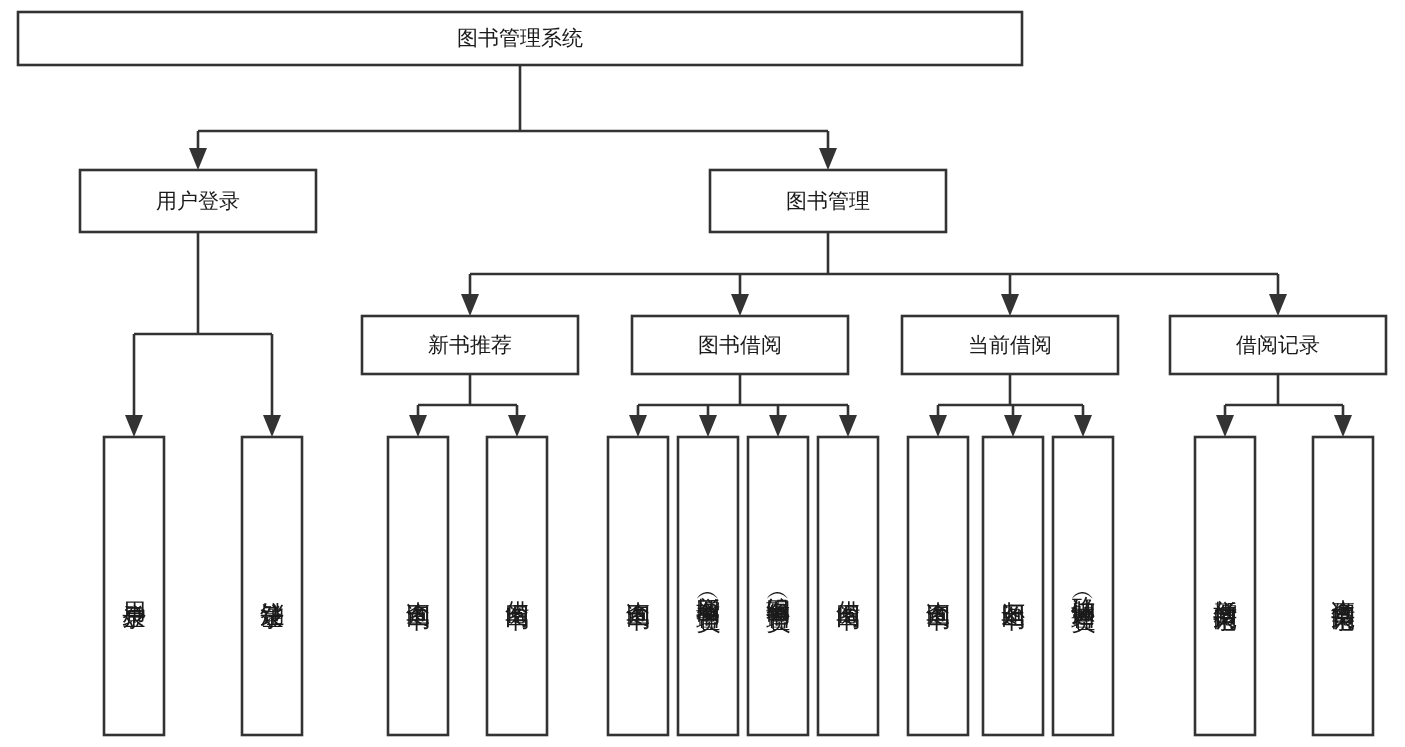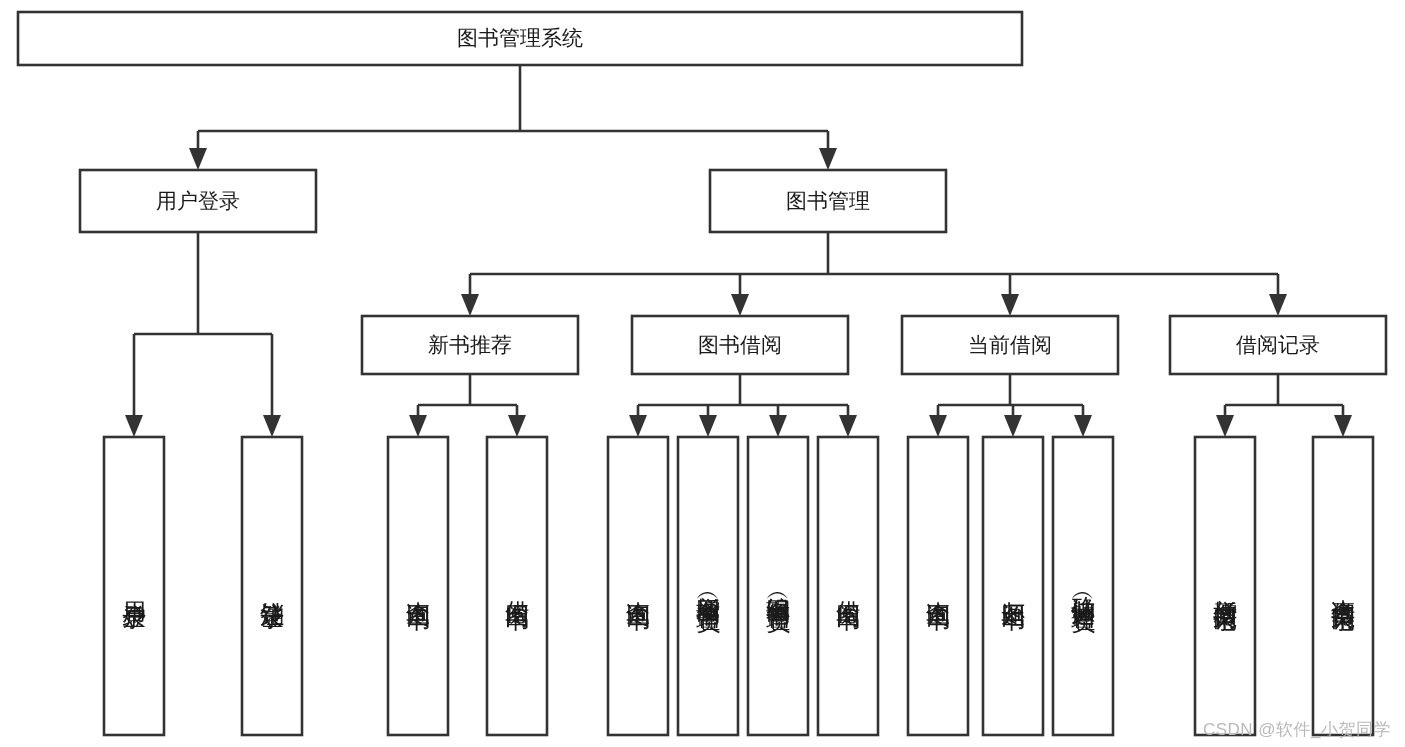--- a/index.html
+++ b/index.html
@@ -206,15 +206,14 @@
         <span class="leaf-label">确认归还（管理员）</span>
       </div>
       <div class="leaf-label-wrap" style="left: 1195px; top: 437px; width: 60px; height: 298px;">
         <span class="leaf-label">新增借阅记录</span>
       </div>
       <div class="leaf-label-wrap" style="left: 1313px; top: 437px; width: 60px; height: 298px;">
         <span class="leaf-label">查询借阅记录</span>
       </div>
     </div>
 
-  <div id="watermark">CSDN @软件_小贺同学</div>
 
 </div>
 
 </body></html>

